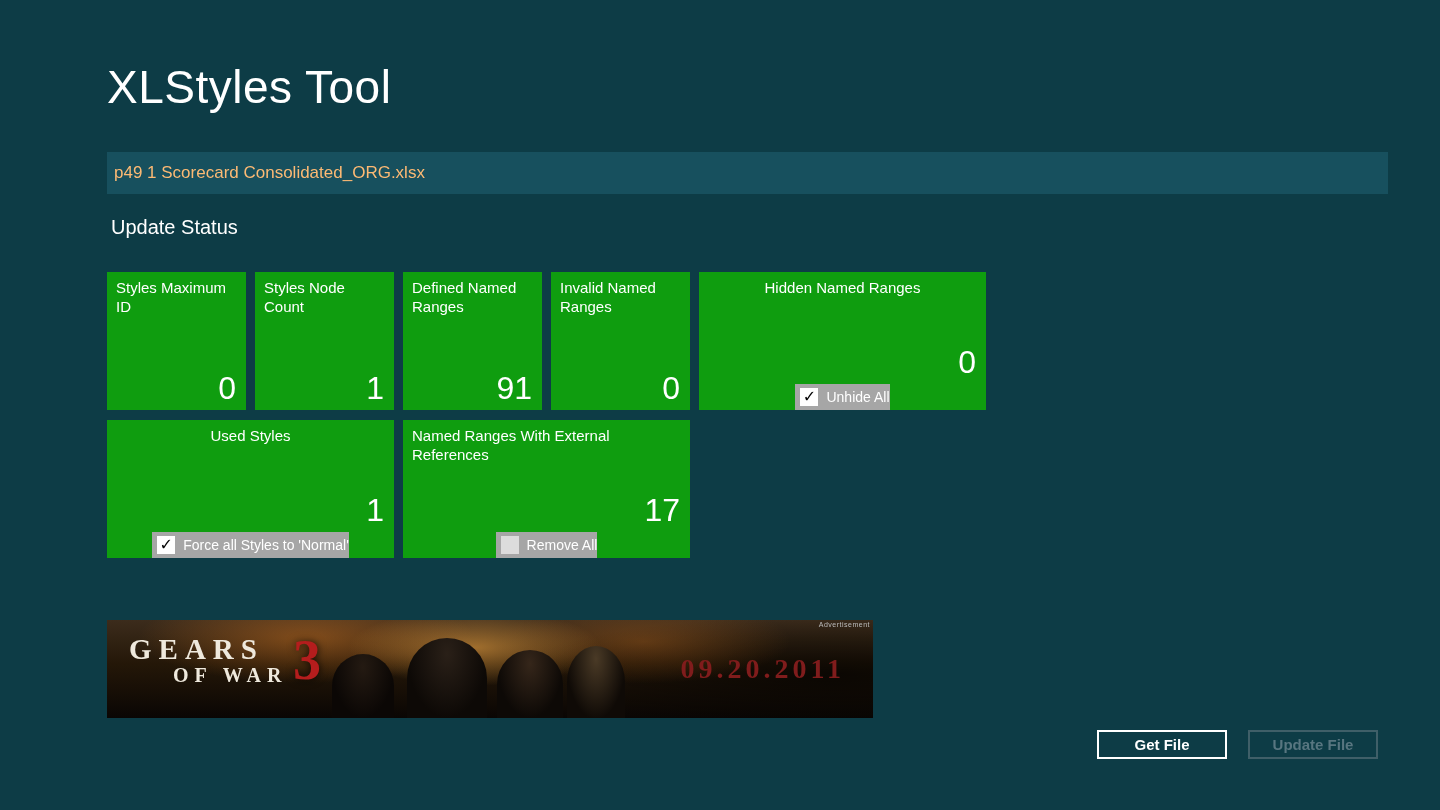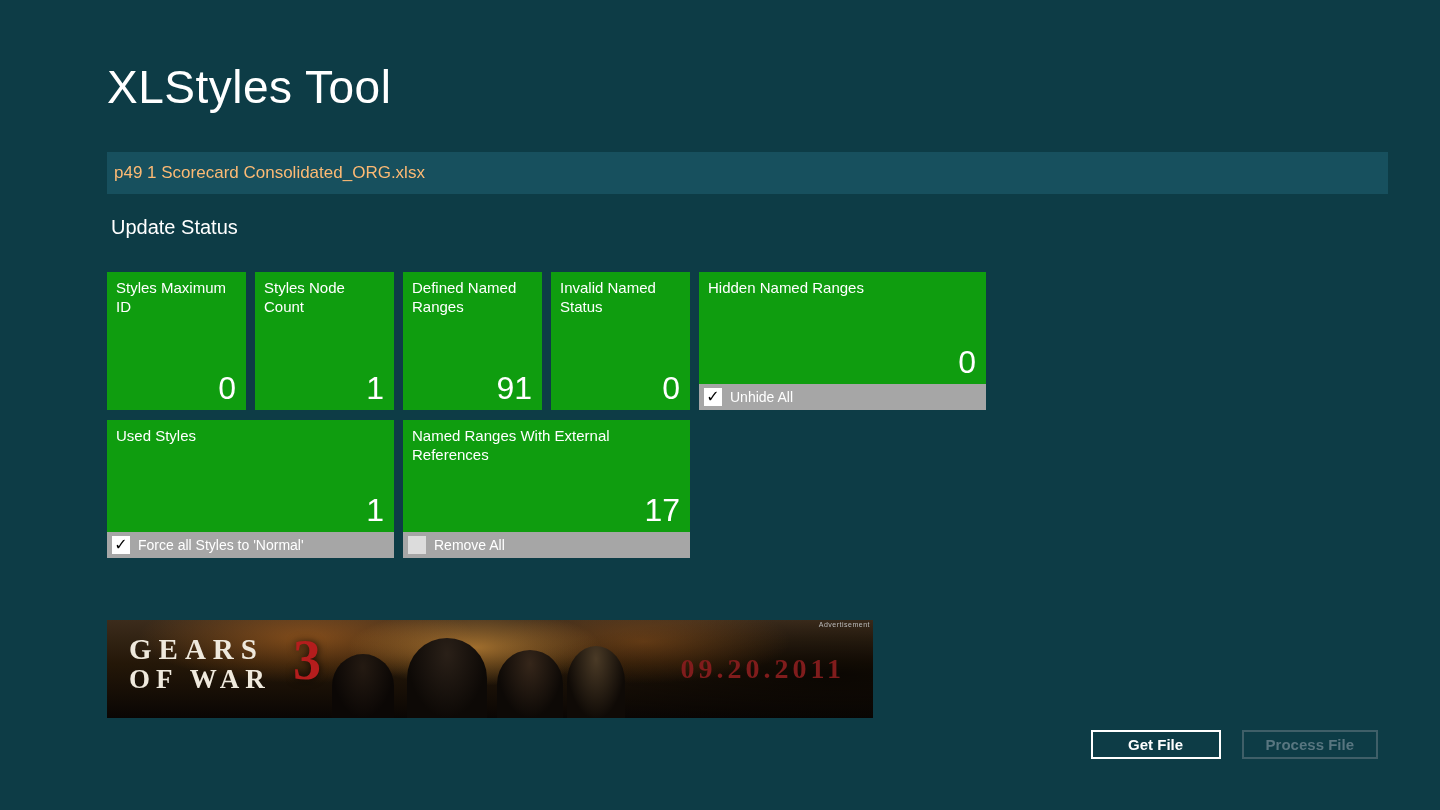--- a/index.html
+++ b/index.html
@@ -20,21 +20,21 @@
     background:#17505e; display:flex; align-items:center;
     padding-left:7px; font-size:17px; color:#fdba74;
   }
 
   .section-label {
     position:absolute; left:111px; top:216px; font-size:20px; color:#ffffff;
   }
 
   .tiles { position:absolute; left:107px; top:272px; }
   .tile-row { display:flex; gap:9px; margin-bottom:10px; align-items:flex-start; }
-  .tile { background:#0f9d0f; display:flex; flex-direction:column; overflow:hidden; }
+  .tile { background:#0f9d0f; display:flex; flex-direction:column; overflow:hidden;align-items:center; }
   .tile.small { width:139px; height:138px; }
   .tile.wide  { width:287px; height:138px; }
   .tile-label { padding:7px 9px 0 9px; font-size:15px; line-height:1.25; }
   .tile-value {
     margin-top:auto; align-self:flex-end;
     font-size:32px; line-height:1.05; padding:0 10px 4px 0;
   }
   .tile-bar {
     height:26px; background:#a6a6a6; display:flex; align-items:center;
     padding-left:5px; flex:0 0 26px;
@@ -65,21 +65,21 @@
   .ad-fig.f1 { left:300px; top:18px; width:80px; height:80px;
     background:radial-gradient(ellipse at 50% 20%, #2a2018 0%, #0d0906 70%); }
   .ad-fig.f2 { left:225px; top:34px; width:62px; height:64px;
     background:radial-gradient(ellipse at 50% 20%, #241a12 0%, #0b0705 70%); }
   .ad-fig.f3 { left:390px; top:30px; width:66px; height:68px;
     background:radial-gradient(ellipse at 50% 20%, #35261a 0%, #0d0906 70%); }
   .ad-fig.f4 { left:460px; top:26px; width:58px; height:72px;
     background:radial-gradient(ellipse at 50% 18%, #4a3a26 0%, #0f0a06 72%); }
   .ad-title { position:absolute; left:22px; top:15px; font-family:"Liberation Serif",serif; }
   .ad-gears { font-size:29px; font-weight:bold; letter-spacing:7px; color:#efe9dd; line-height:1.0; }
-  .ad-ofwar { font-size:27px; font-weight:bold; letter-spacing:6px; color:#efe9dd; line-height:1.15; }
+  .ad-ofwar { font-size:20px; font-weight:bold; letter-spacing:6px; color:#efe9dd; line-height:1.15;margin-left:44px; }
   .ad-three {
     position:absolute; left:186px; top:8px; font-family:"Liberation Serif",serif;
     font-size:56px; font-weight:bold; color:#b41d1d; text-shadow:0 0 8px rgba(0,0,0,0.85);
   }
   .ad-date {
     position:absolute; right:28px; top:33px; font-family:"Liberation Serif",serif;
     font-size:28px; font-weight:bold; letter-spacing:4px; color:#801c1c;margin-left:39px;
   }
 
   
@@ -117,21 +117,21 @@
         <div class="tile-label">Styles Node Count</div>
         <div class="tile-value">1</div>
       </div>
 
       <div class="tile small">
         <div class="tile-label">Defined Named Ranges</div>
         <div class="tile-value">91</div>
       </div>
 
       <div class="tile small">
-        <div class="tile-label">Invalid Named Status</div>
+        <div class="tile-label">Invalid Named Ranges</div>
         <div class="tile-value">0</div>
       </div>
 
       <div class="tile wide">
         <div class="tile-label">Hidden Named Ranges</div>
         <div class="tile-value">0</div>
         <div class="tile-bar">
           <span class="checkbox">
               <span class="check">✓</span>
             </span>
@@ -174,16 +174,16 @@
     <div class="ad-title">
       <div class="ad-gears">GEARS</div>
       <div class="ad-ofwar">OF WAR</div>
     </div>
     <div class="ad-three">3</div>
     <div class="ad-date">09.20.2011</div>
   </div>
 
   <div class="btns">
     <button class="btn">Get File</button>
-    <button class="btn disabled">Process File</button>
+    <button class="btn disabled">Update File</button>
   </div>
 
 </div>
 
 </body></html>

